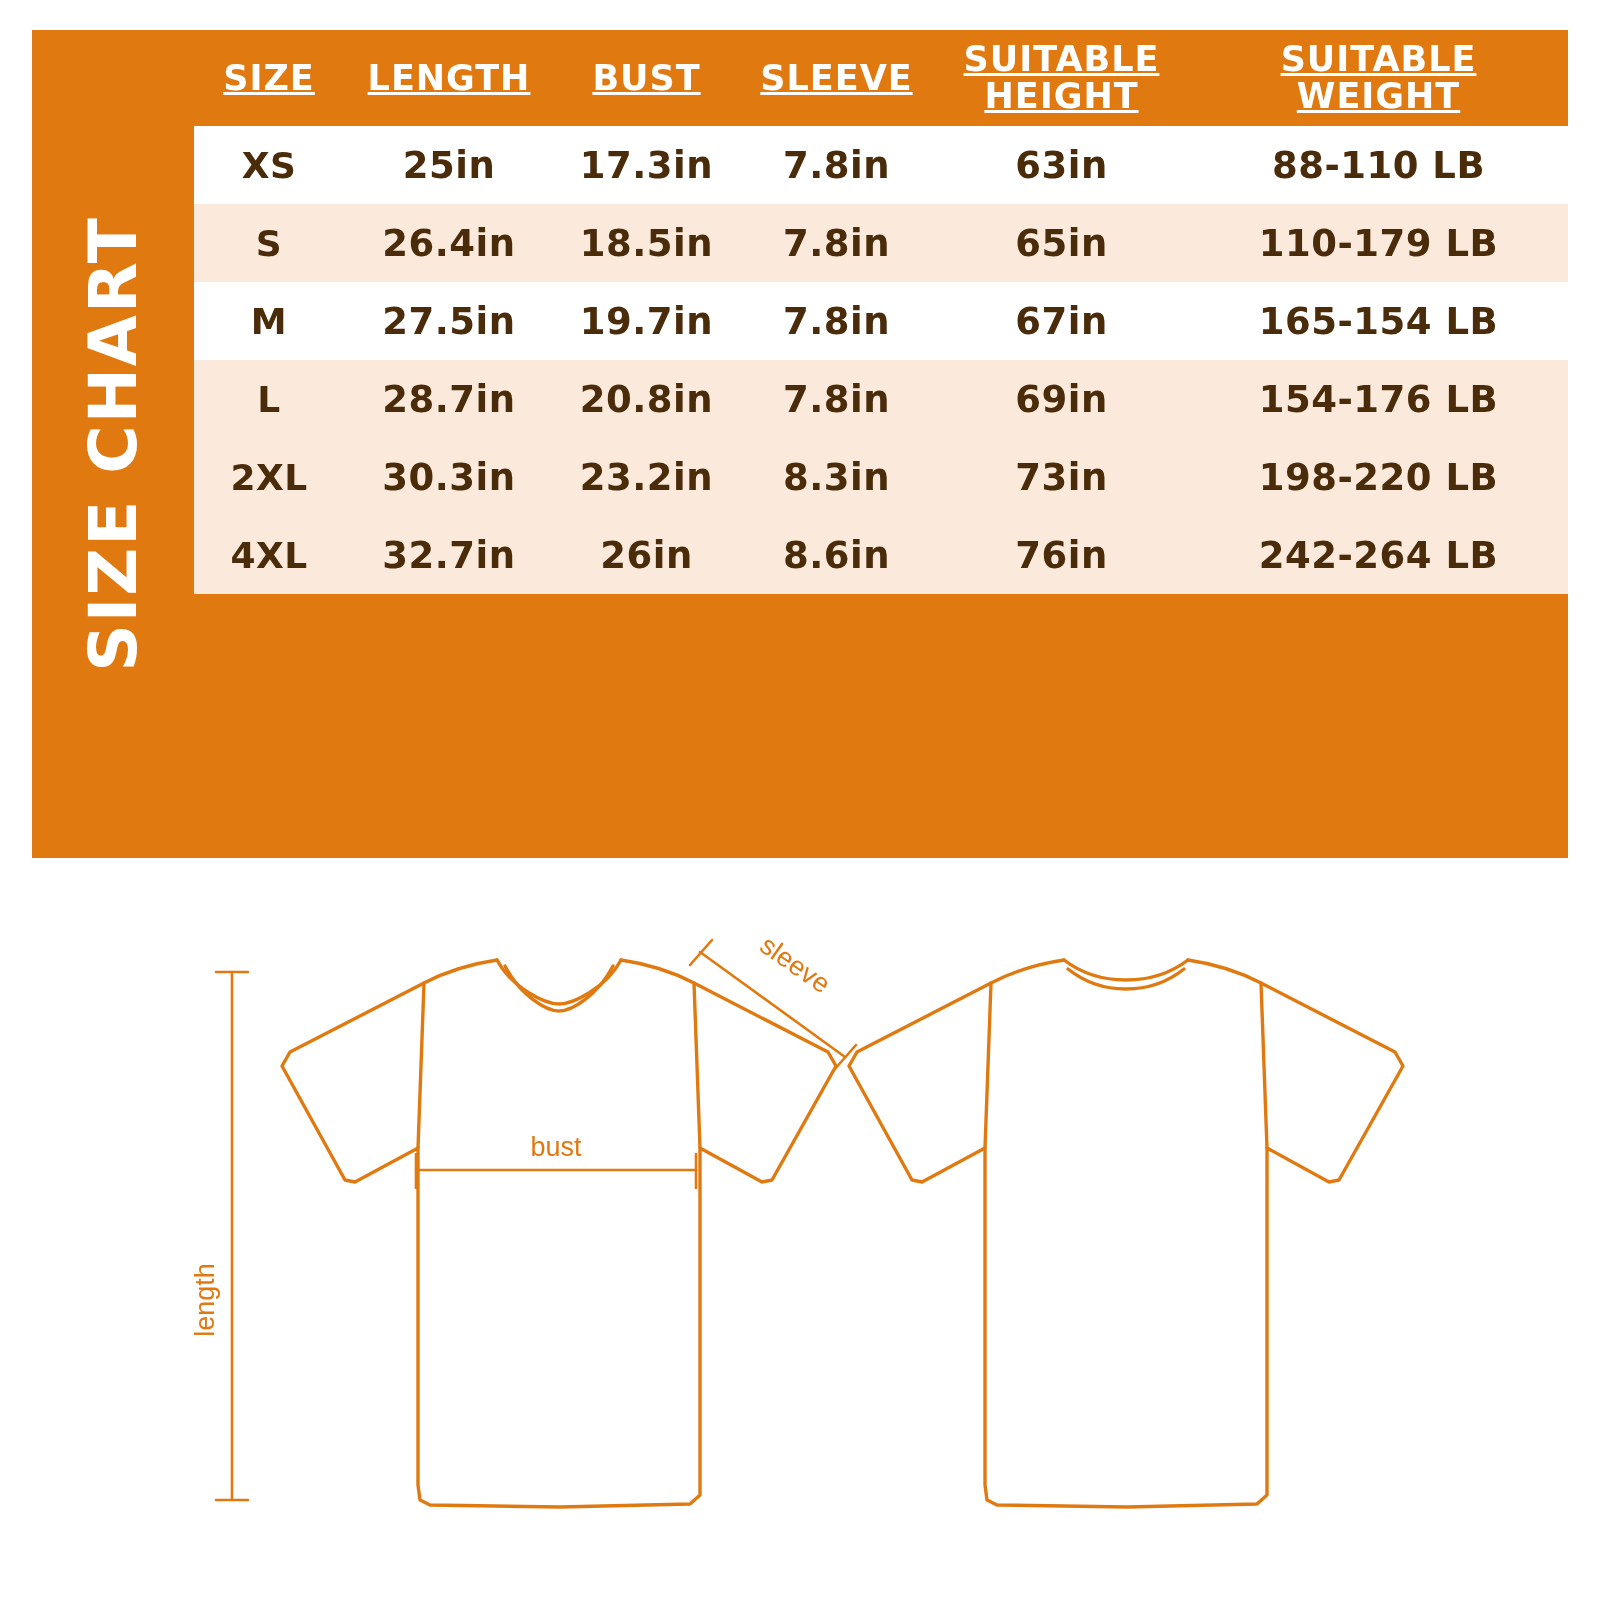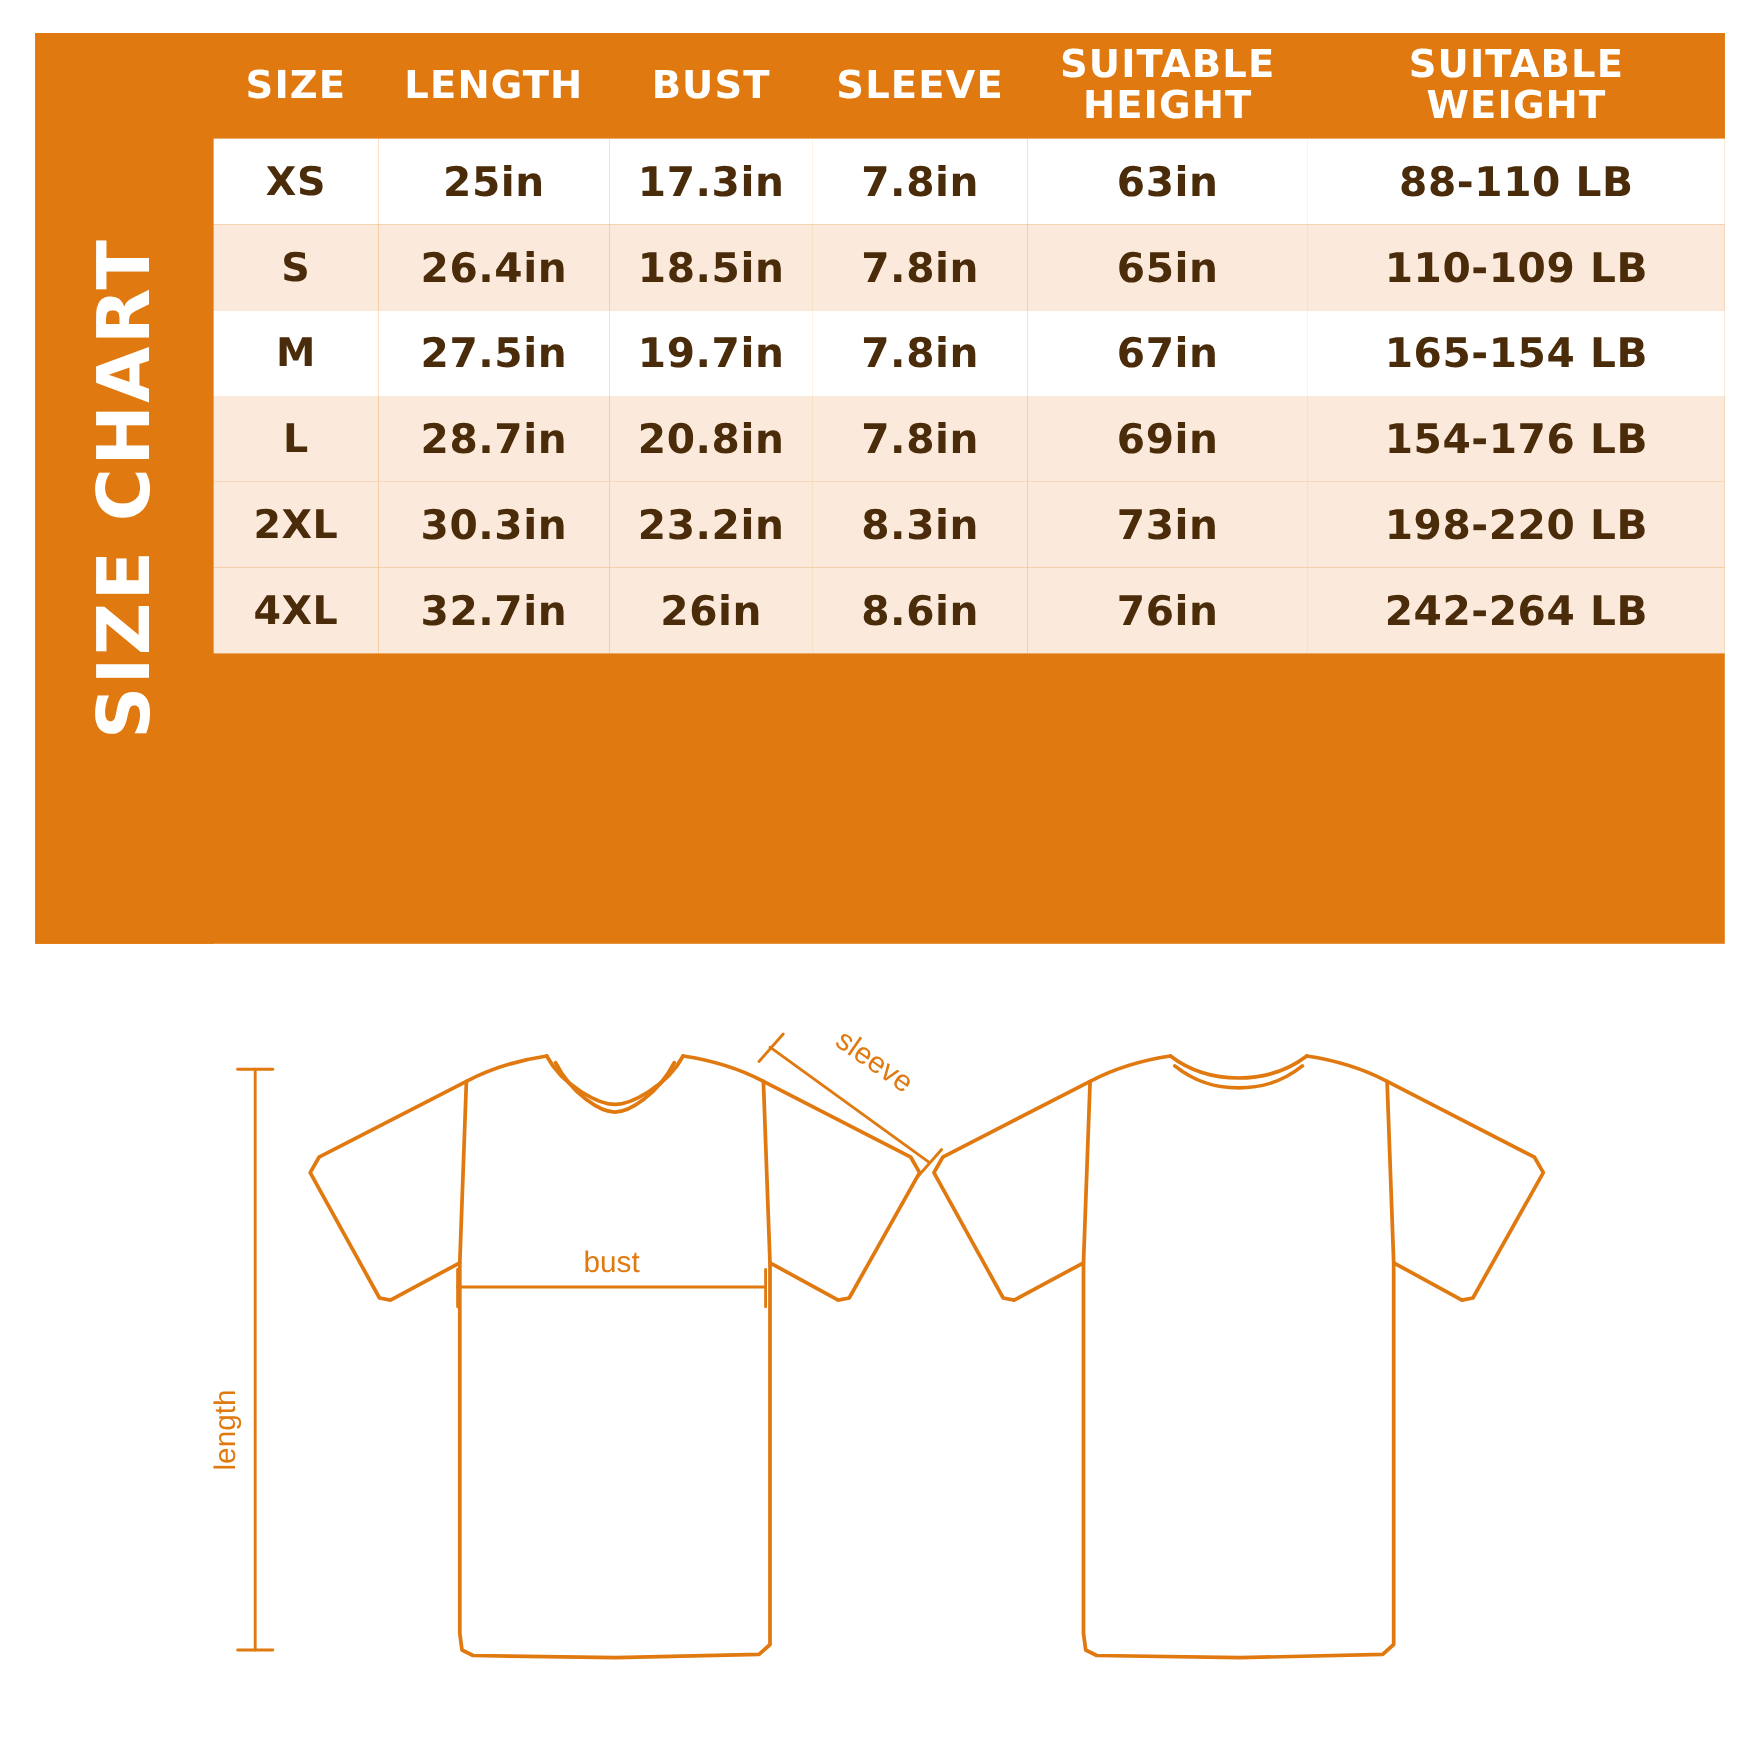--- a/index.html
+++ b/index.html
@@ -70,20 +70,21 @@
     color: #ffffff;
     font-size: 35px;
     font-weight: bold;
     font-family: "DejaVu Sans", sans-serif;
     letter-spacing: 1px;
     height: 96px;
     vertical-align: middle;
     text-align: center;
     padding: 0;
     line-height: 1.05;
+    text-decoration: underline;
   }
   table.size-table thead th.two-line {
     font-size: 35px;
   }
 
   table.size-table tbody td {
     text-align: center;
     vertical-align: middle;
     height: 78px;
     padding: 0;
@@ -170,21 +171,21 @@
             <td>7.8in</td>
             <td>63in</td>
             <td>88-110 LB</td>
           </tr>
           <tr class="even">
             <td class="size-cell">S</td>
             <td>26.4in</td>
             <td>18.5in</td>
             <td>7.8in</td>
             <td>65in</td>
-            <td>110-109 LB</td>
+            <td>110-179 LB</td>
           </tr>
           <tr class="odd">
             <td class="size-cell">M</td>
             <td>27.5in</td>
             <td>19.7in</td>
             <td>7.8in</td>
             <td>67in</td>
             <td>165-154 LB</td>
           </tr>
           <tr class="even">

